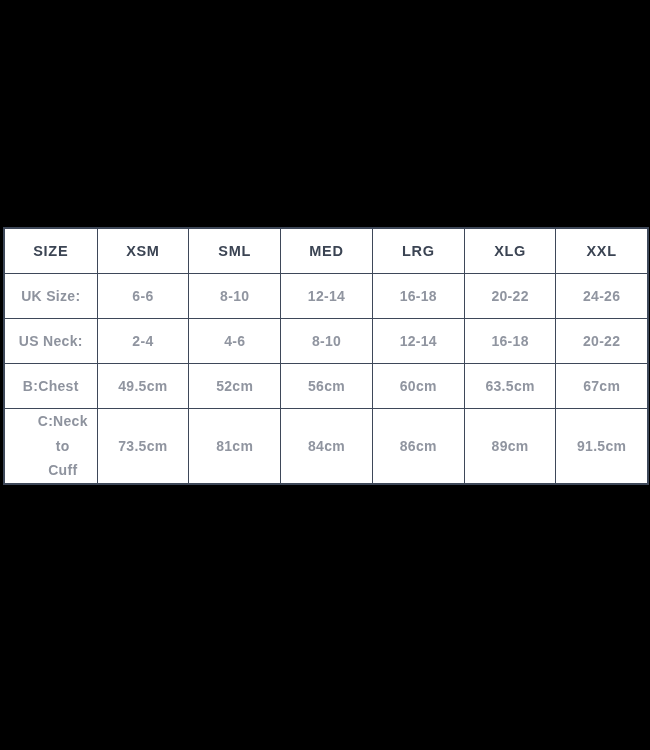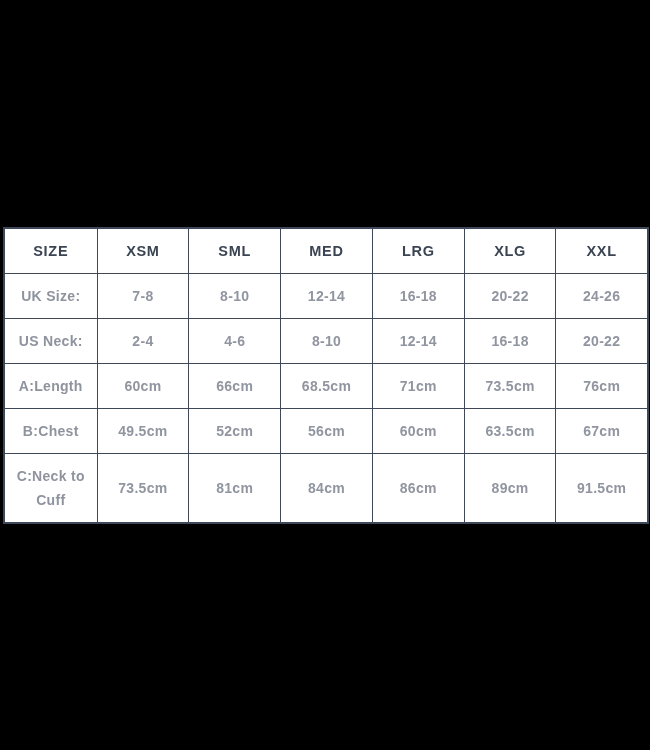--- a/index.html
+++ b/index.html
@@ -68,20 +68,21 @@
     height: 68px;
   }
 
   table.size-chart tbody td.row-label {
     color: #8e939e;
   }
 
   .cell-multiline {
     display: block;
     line-height: 1.75;
+    padding-left: 24px;
   }
 </style>
 </head>
 <body>
 
 <div id="page-root">
 
   <div class="size-chart-wrap">
     <table class="size-chart">
       <colgroup>
@@ -103,47 +104,38 @@
           <th>LRG</th>
           <th>XLG</th>
           <th>XXL</th>
         </tr>
       </thead>
 
       <tbody>
 
         <tr>
           <td class="row-label">UK Size:</td>
-          <td>7-8</td>
+          <td>6-6</td>
           <td>8-10</td>
           <td>12-14</td>
           <td>16-18</td>
           <td>20-22</td>
           <td>24-26</td>
         </tr>
 
         <tr>
           <td class="row-label">US Neck:</td>
           <td>2-4</td>
           <td>4-6</td>
           <td>8-10</td>
           <td>12-14</td>
           <td>16-18</td>
           <td>20-22</td>
         </tr>
 
-        <tr>
-          <td class="row-label">A:Length</td>
-          <td>60cm</td>
-          <td>66cm</td>
-          <td>68.5cm</td>
-          <td>71cm</td>
-          <td>73.5cm</td>
-          <td>76cm</td>
-        </tr>
 
         <tr>
           <td class="row-label">B:Chest</td>
           <td>49.5cm</td>
           <td>52cm</td>
           <td>56cm</td>
           <td>60cm</td>
           <td>63.5cm</td>
           <td>67cm</td>
         </tr>

